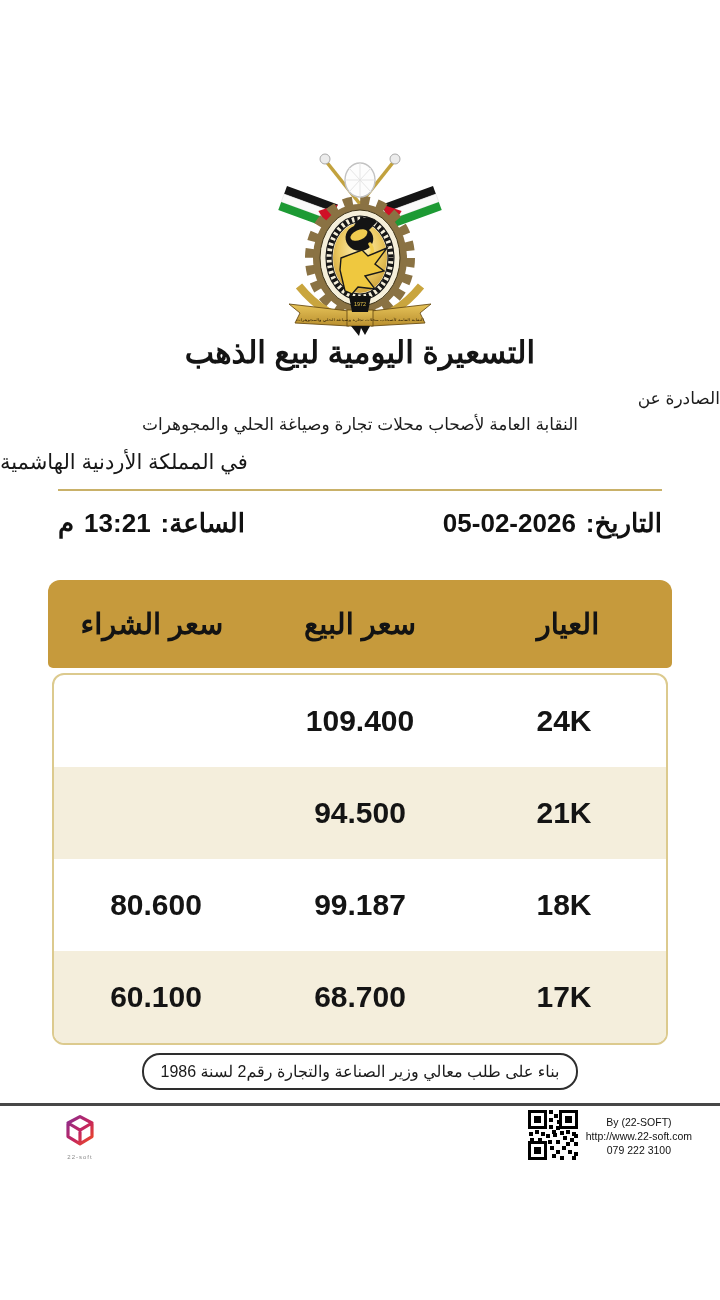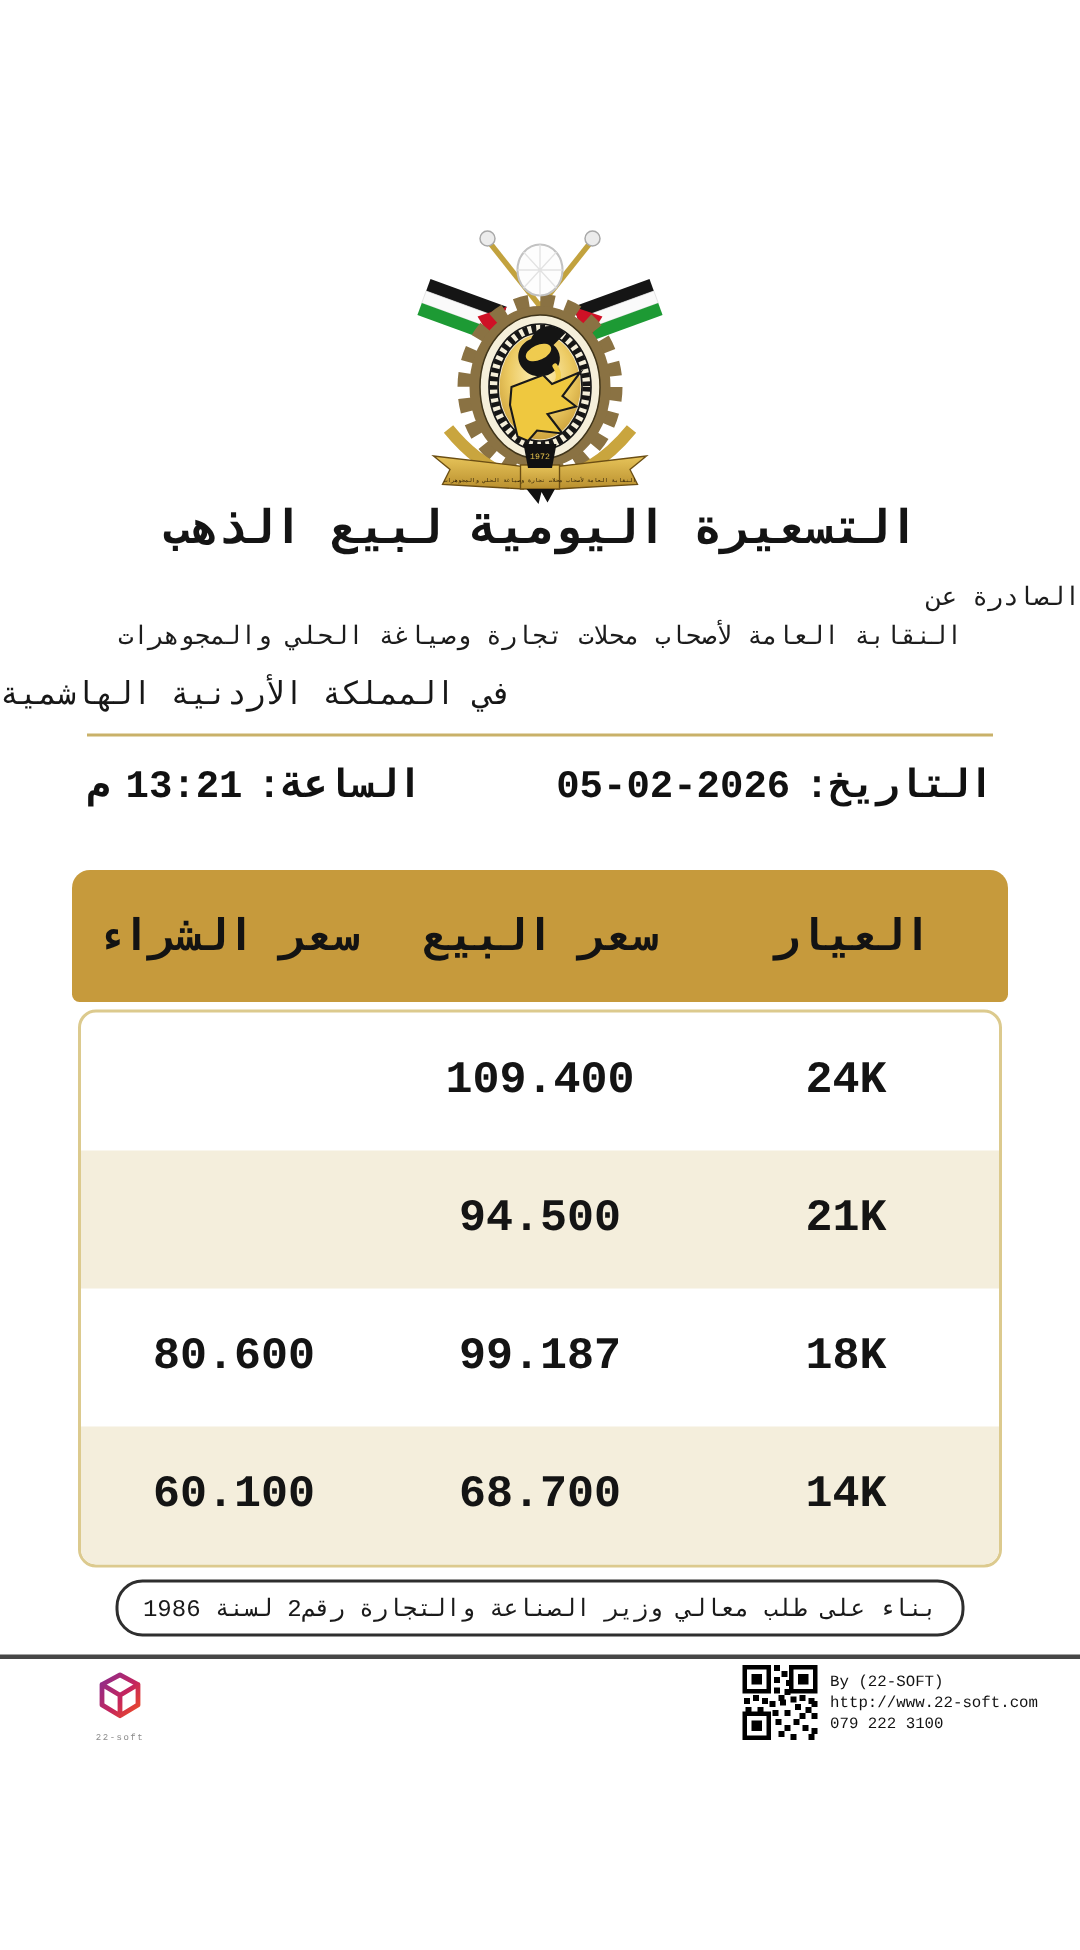--- a/index.html
+++ b/index.html
@@ -1,19 +1,19 @@
 <!DOCTYPE html>
 <html lang="ar"><head>
 <meta charset="utf-8">
 <style>
   * { margin:0; padding:0; box-sizing:border-box; }
   body { background:#ffffff; }
   .page{
     position:relative; width:720px; height:1300px; background:#ffffff;
-    font-family:Liberation Mono, monospace; color:#161616; overflow:hidden;
+    font-family:Liberation Sans, sans-serif; color:#161616; overflow:hidden;
     margin:0 auto;
   }
   
   .emblem{ position:absolute; top:146px; left:50%; transform:translateX(-50%); }
   
   .title{
     position:absolute; top:334px; left:0; right:0; text-align:center;
     direction:rtl; font-size:31px; font-weight:700; color:#141414;
   }
   .sub1{ position:absolute; top:388px; left:0; right:0; text-align:right;
@@ -55,21 +55,21 @@
   .note-wrap{ position:absolute; top:1053px; left:0; right:0; text-align:center; }
   .note{
     display:inline-block; direction:rtl; font-size:16px; color:#1a1a1a;
     border:2px solid #2e2e2e; border-radius:18px; padding:7px 16px; background:#fff;
   }
   .hr-dark{ position:absolute; top:1103px; left:0; right:0; height:3px; background:#474747; }
   
   .footer{ position:absolute; top:1107px; left:0; right:0; height:60px; }
   .brand{ position:absolute; left:60px; top:6px; width:40px; text-align:center; }
   .brand-caption{ font-size:6px; color:#8a8a8a; letter-spacing:1px; margin-top:1px; }
-  .credit{ position:absolute; right:28px; top:2px; display:flex; gap:7px; align-items:flex-start; }
+  .credit{ position:absolute; right:28px; top:2px; display:flex; gap:7px; align-items:flex-start;text-align:center; }
   .credit-text{ font-size:10.5px; line-height:14px; color:#111; padding-top:6px; }
   
   .qr{ position:relative; width:52px; height:52px; background:#fff; }
   .qr-f{ position:absolute; width:7px; height:7px; background:#000;
          box-shadow:0 0 0 3px #fff, 0 0 0 6px #000; }
   .qr-f.tl{ left:7px; top:7px; } .qr-f.tr{ right:7px; top:7px; } .qr-f.bl{ left:7px; bottom:7px; }
   .qr-noise{ position:absolute; left:0; top:0; width:4px; height:4px; background:transparent;
     box-shadow:
       22px 1px #000, 27px 5px #000, 22px 9px #000, 30px 11px #000, 22px 16px #000,
       29px 17px #000, 25px 21px #000, 2px 23px #000, 8px 21px #000, 14px 23px #000,
@@ -192,21 +192,21 @@
     <div class="trow alt">
       <span>21K</span>
       <span>94.500</span>
     </div>
     <div class="trow">
       <span>18K</span>
       <span>99.187</span>
       <span>80.600</span>
     </div>
     <div class="trow alt">
-      <span>14K</span>
+      <span>17K</span>
       <span>68.700</span>
       <span>60.100</span>
     </div>
   </div>
 
   <div class="note-wrap">
     <span class="note">بناء على طلب معالي وزير الصناعة والتجارة رقم2 لسنة 1986</span>
   </div>
 
   <div class="hr-dark"></div>

